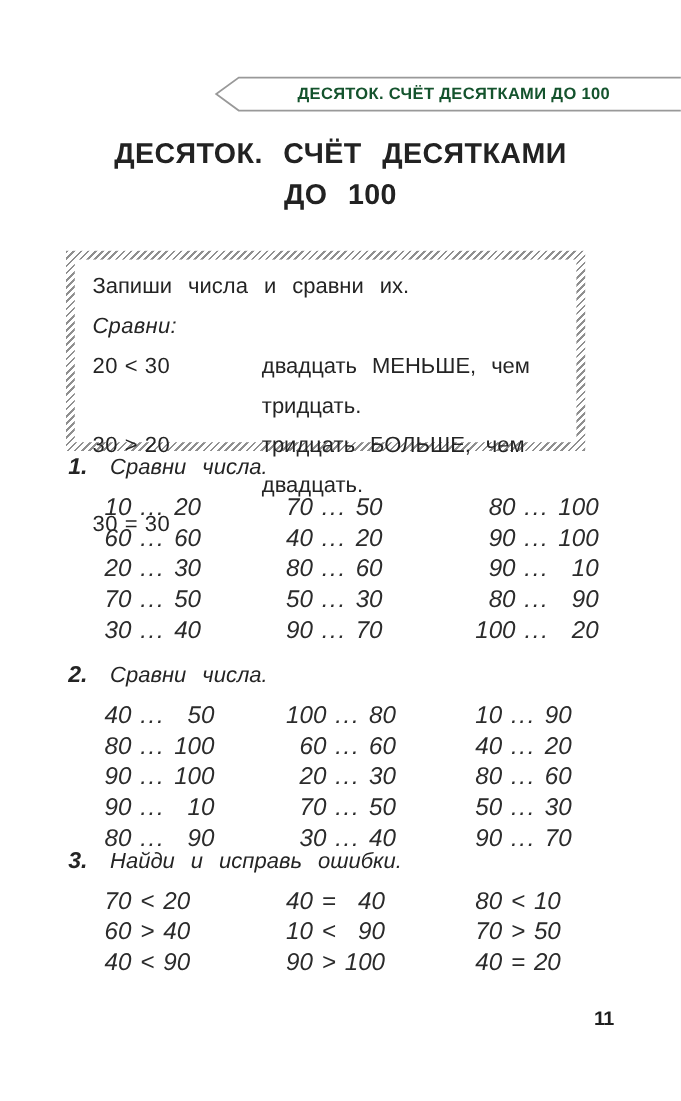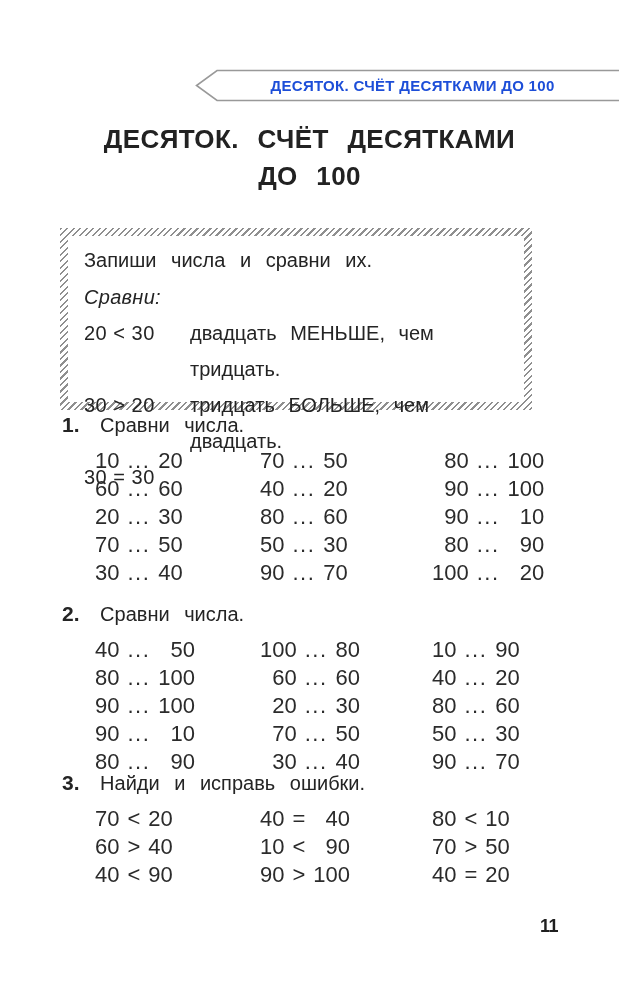--- a/index.html
+++ b/index.html
@@ -24,21 +24,21 @@
     height: 33px;
   }
   .ribbon svg { position: absolute; inset: 0; width: 100%; height: 100%; }
   .ribbon-text {
     position: absolute; inset: 0;
     display: flex; align-items: center; justify-content: center;
     padding-left: 26px; padding-right: 14px;
     font-size: 15px; font-weight: bold;
     letter-spacing: 0.3px;
     white-space: nowrap;
-    color: #1d4ed8;
+    color: #14532d;
   }
 
   
   .title {
     position: absolute;
     top: 121px; left: 0; right: 0;
     text-align: center;
     font-size: 26px;
     font-weight: bold;
     line-height: 37px;
@@ -56,26 +56,26 @@
     background: repeating-linear-gradient(135deg, #8f8f8f 0px, #8f8f8f 1.7px, #ffffff 1.7px, #ffffff 4.6px);
   }
   .example-inner {
     width: 100%; height: 100%;
     background: #ffffff;
     padding: 6px 6px 0 16px;
     font-size: 20px;
   }
   .ex-intro { line-height: 37px; word-spacing: 9px; }
   .ex-label { line-height: 36px; font-style: italic; letter-spacing: 0.3px; }
-  .sample-line { display: flex; line-height: 36px; }
+  .sample-line { display: flex; line-height: 36px; gap: 48px; }
   .sample-eq { width: 106px; flex: 0 0 106px; letter-spacing: 0.5px; }
   .sample-text { word-spacing: 8px; }
 
   
-  .exercise { position: absolute; left: 62px; right: 40px; }
+  .exercise { position: absolute; left: 62px; right: 40px; font-style: italic; }
   .exercise-1 { top: 412px; }
   .exercise-2 { top: 601px; }
   .exercise-3 { top: 770px; }
   .ex-head { font-size: 20px; line-height: 26px; margin-bottom: 9px; }
   .ex-num { font-weight: bold; font-size: 21px; margin-right: 15px; }
   .ex-title { word-spacing: 9px; }
   .ex-grid {
     display: grid;
     grid-template-columns: 165px 172px auto;
     padding-left: 33px;

